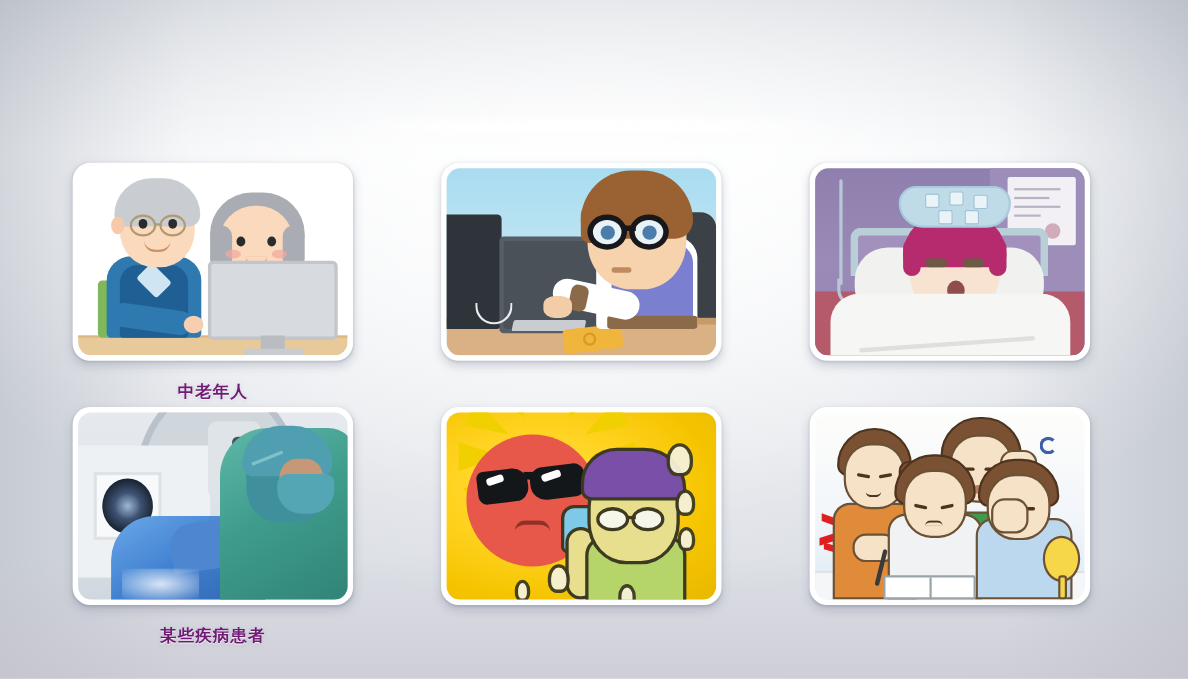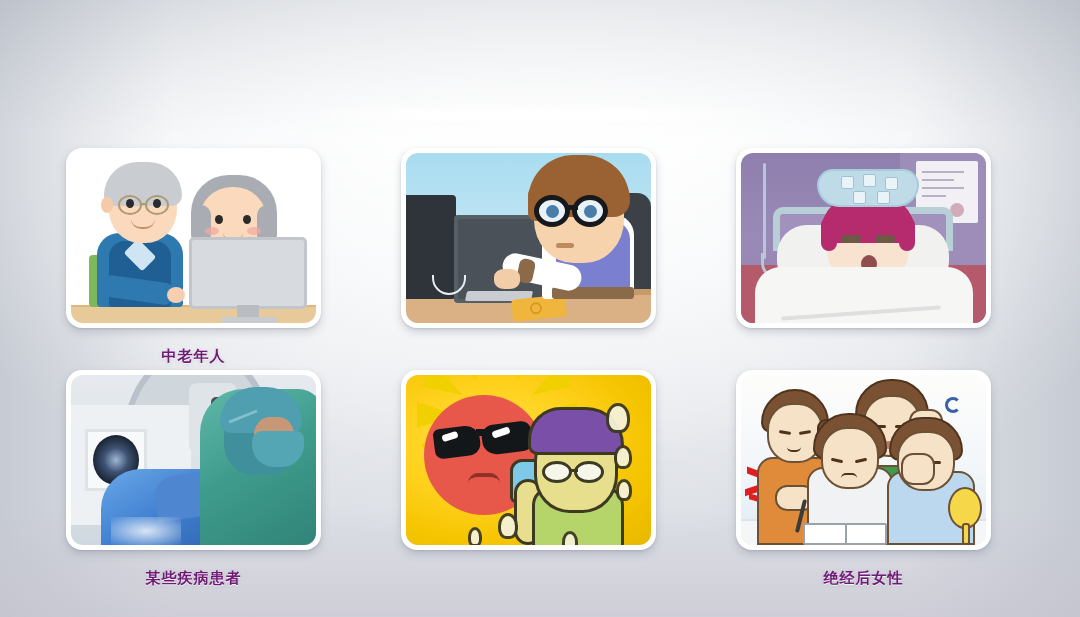--- a/index.html
+++ b/index.html
@@ -499,17 +499,16 @@
           <div class="w-hr d-hr"></div>
           <div class="w-hd d-hd"></div>
           <div class="d-eye1"></div>
           <div class="d-eye2"></div>
           <div class="d-hand"></div>
           <div class="book">
               <i></i>
             </div>
         </div>
       </div>
-      <div class="caption">绝经后女性</div>
     </div>
 
   </div>
 </div>
 
 </body></html>

